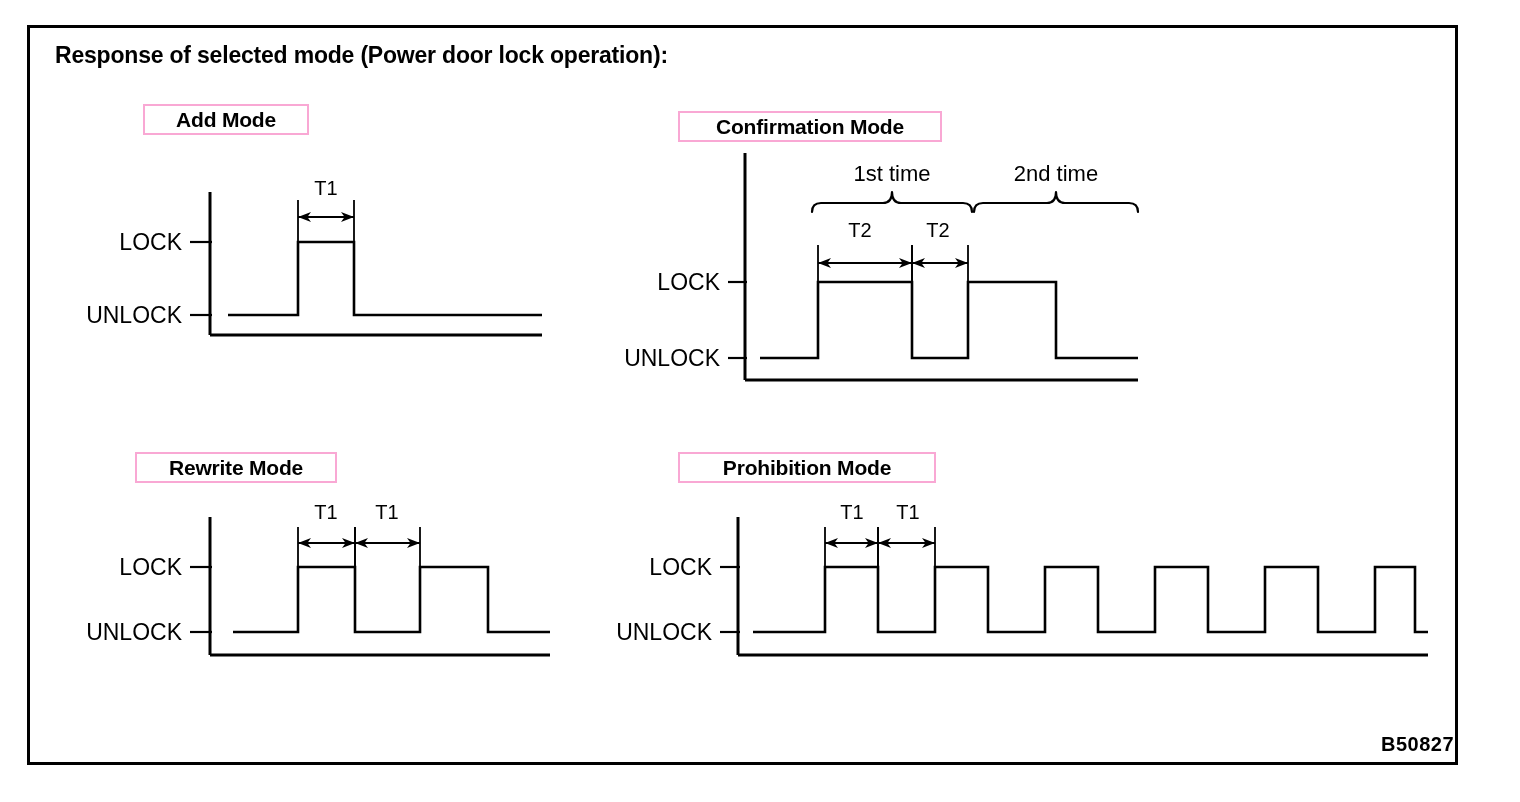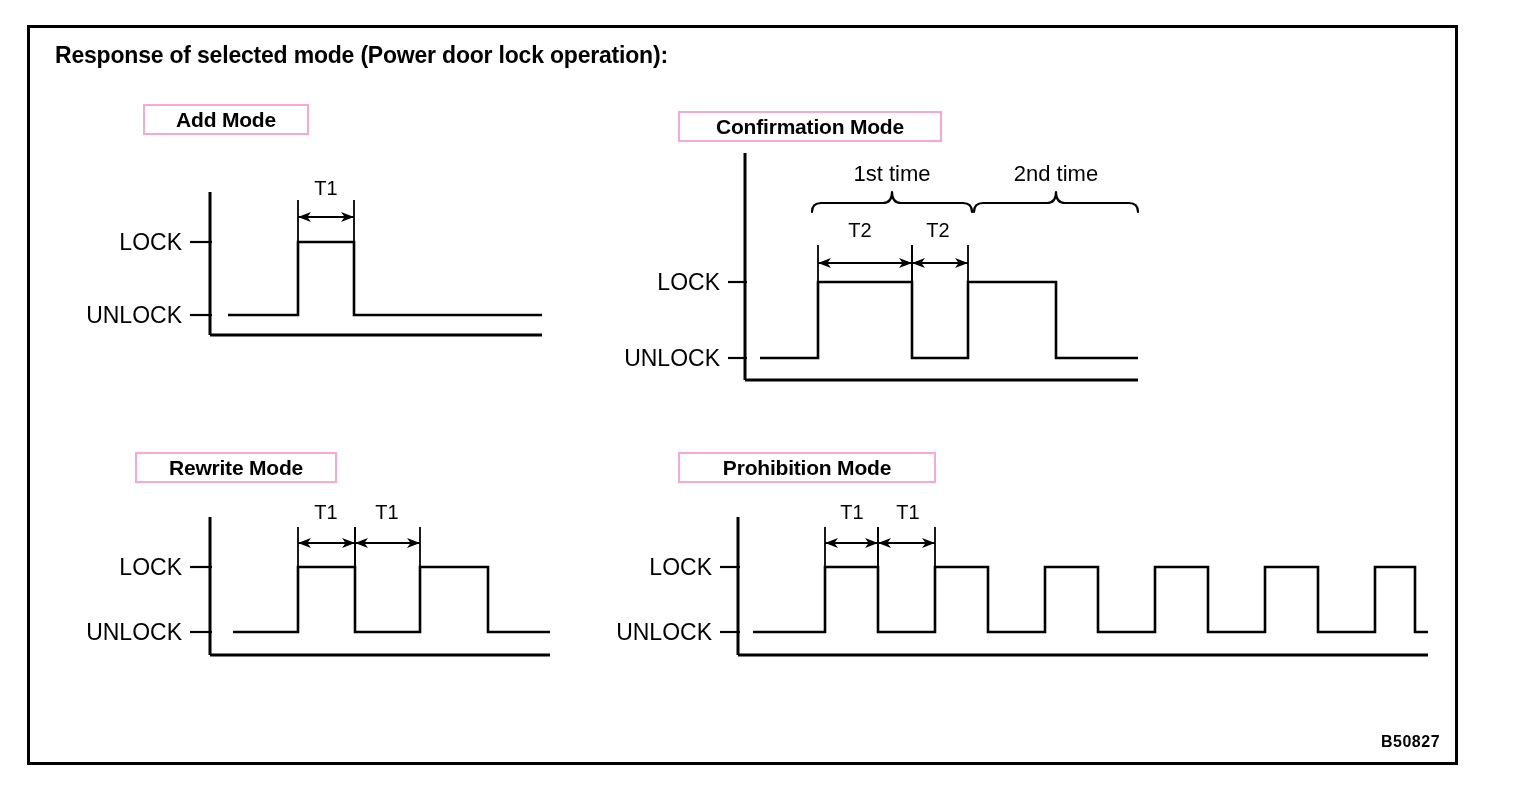--- a/index.html
+++ b/index.html
@@ -100,21 +100,21 @@
     font-weight: bold;
     line-height: 30px;
   }
   .notes div { white-space: nowrap; }
 
   
   .ref-code {
     position: absolute;
     left: 1381px;
     top: 733px;
-    font-size: 16px;
+    font-size: 20px;
     font-weight: bold;
     letter-spacing: 0.5px;
     white-space: nowrap;
   }
 </style>
 </head>
 <body>
 
 <div id="figure-root">
 

